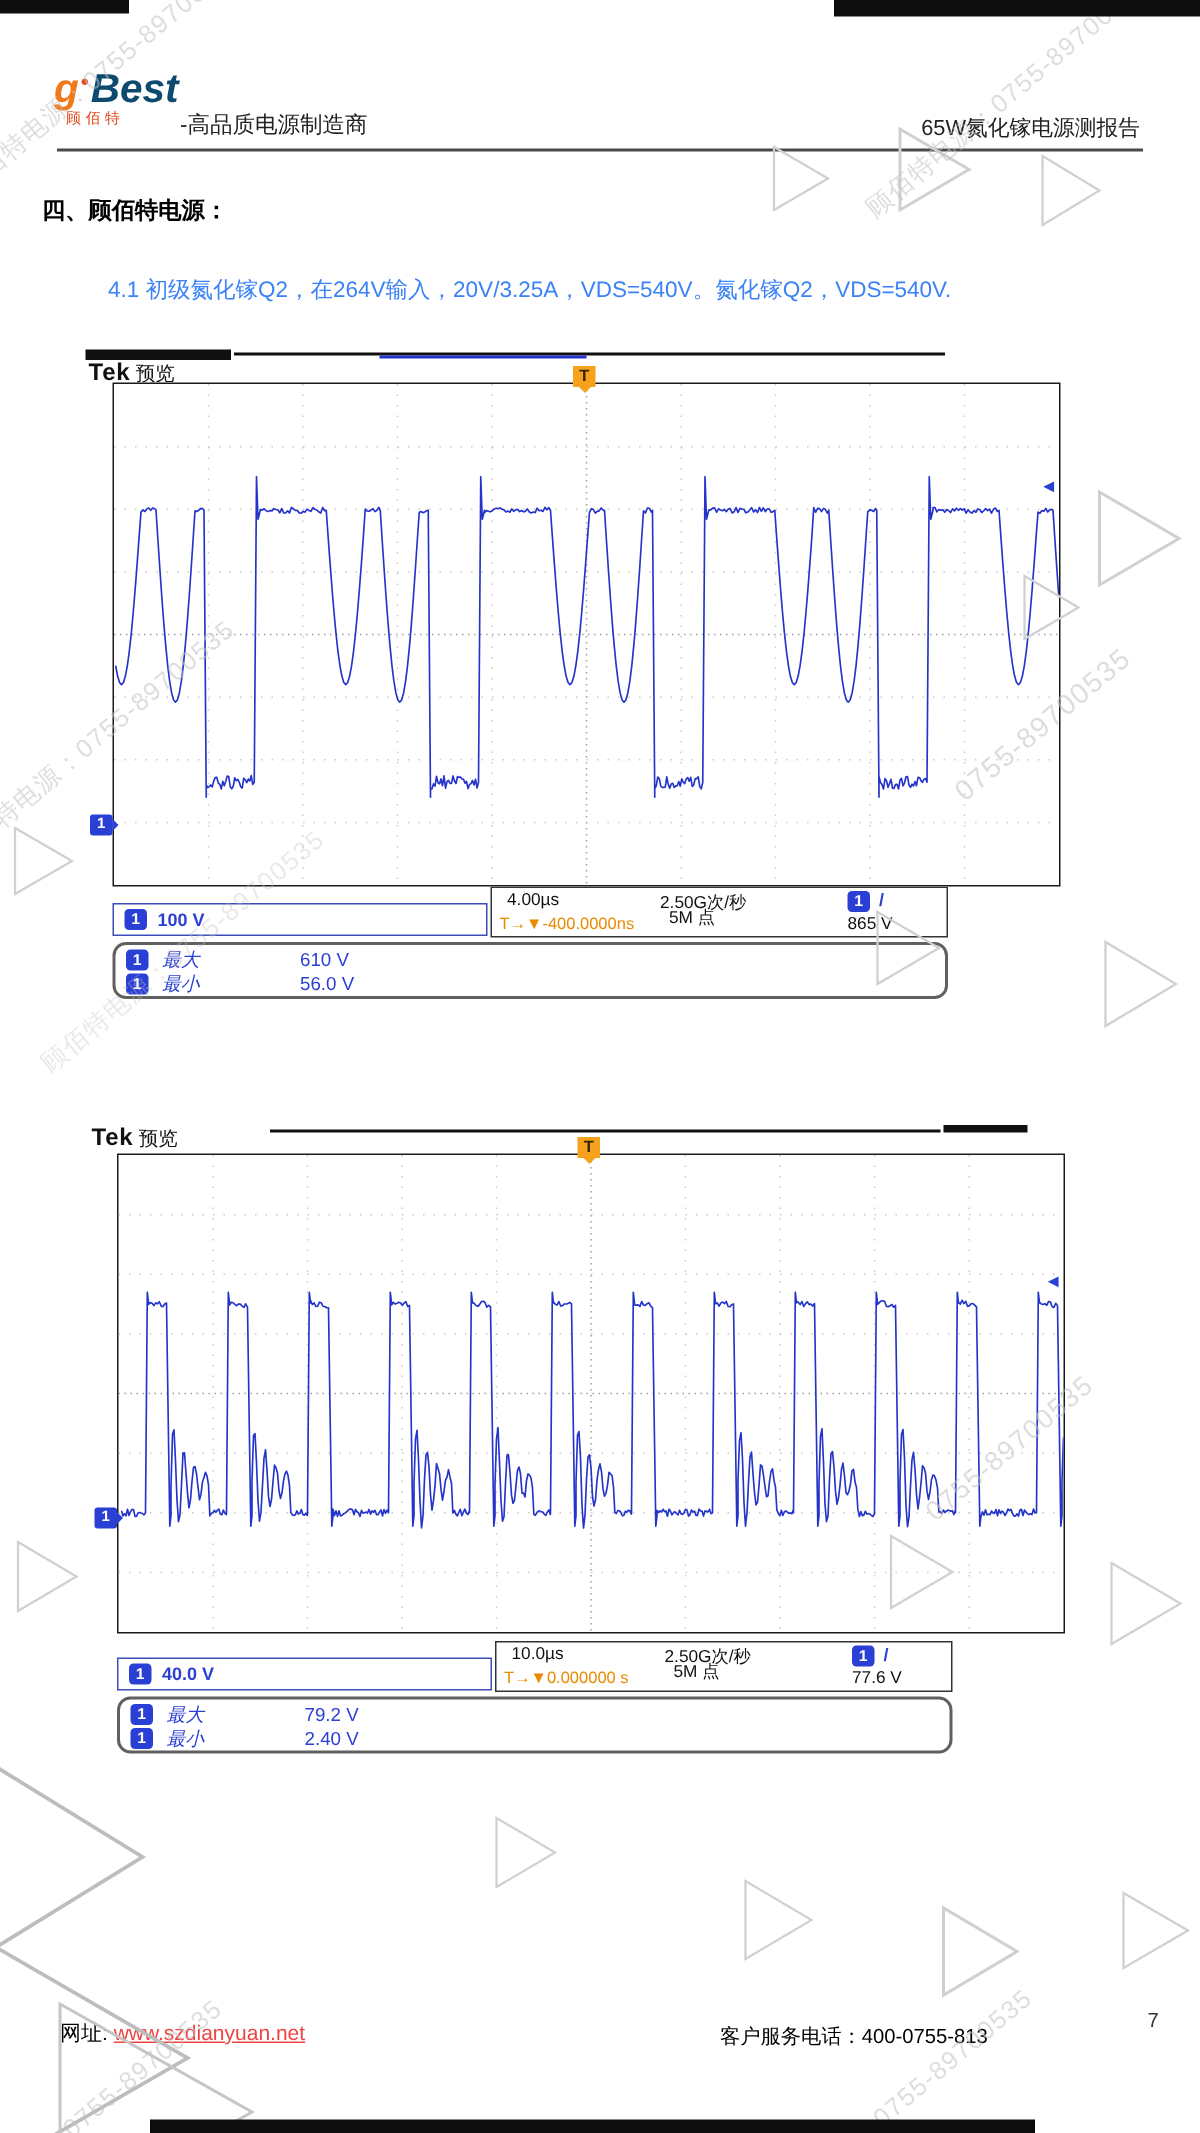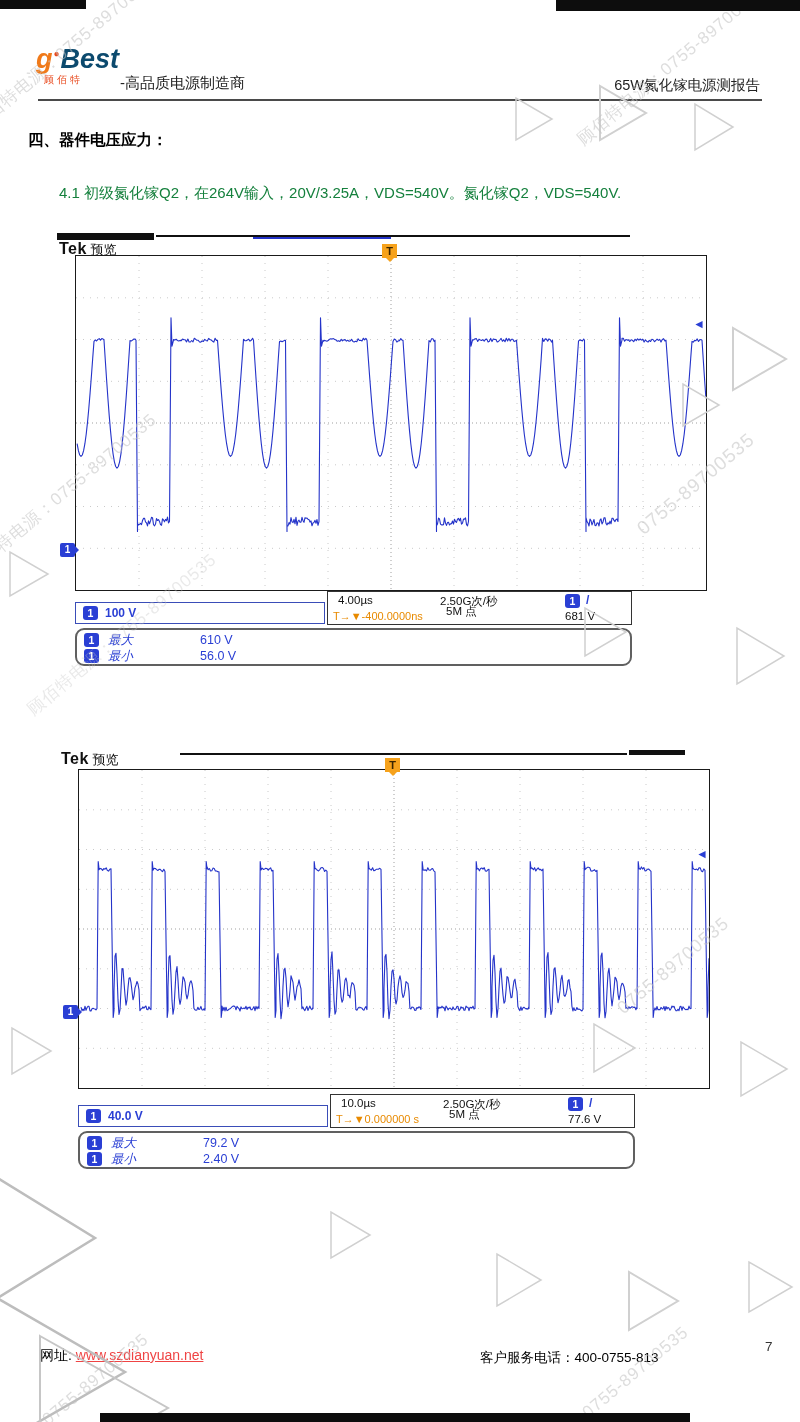--- a/index.html
+++ b/index.html
@@ -17,21 +17,21 @@
   .lgrow{font-style:italic;font-weight:bold;font-size:27px;}
   .lg1{color:#f07a1a;}
   .lgdot{color:#e8491d;font-size:10px;vertical-align:11px;margin:0 1px;font-style:normal;}
   .lg2{color:#0c4a6e;}
   .lgsub{color:#e8491d;font-size:10px;letter-spacing:3px;margin-top:2px;padding-left:8px;}
   .tagline{position:absolute;left:120px;top:74px;font-size:15px;color:#222;}
   .report-title{position:absolute;right:40px;top:76px;font-size:14.5px;color:#222;}
   .header-rule{position:absolute;left:38px;top:99px;width:724px;height:2px;background:#4a4a4a;}
 
   .section-title{position:absolute;left:28px;top:130px;font-size:15.5px;font-weight:bold;color:#000;}
-  .para{position:absolute;left:59px;font-size:15px;color:#15803d;white-space:nowrap;}
+  .para{position:absolute;left:72px;font-size:15px;color:#3b82f6;white-space:nowrap;}
   .p1{top:184px;}
   .p2{top:694px;}
 
   
   .scope{position:absolute;}
   .s0{left:57px;top:228px;width:650px;height:442px;}
   .s1{left:57px;top:742px;width:650px;height:432px;}
   .bz{position:absolute;}
   .s0 .bza{left:0;top:5px;width:97px;height:7px;background:#101010;}
   .s0 .bzb{left:99px;top:7px;width:474px;height:2px;background:#101010;}
@@ -105,21 +105,21 @@
   <div class="logo">
     <div class="lgrow">
       <span class="lg1">g</span><span class="lgdot">●</span><span class="lg2">Best</span>
     </div>
     <div class="lgsub">顾佰特</div>
   </div>
   <div class="tagline">-高品质电源制造商</div>
   <div class="report-title">65W氮化镓电源测报告</div>
   <div class="header-rule"></div>
 
-  <div class="section-title">四、器件电压应力：</div>
+  <div class="section-title">四、顾佰特电源：</div>
   <div class="para p1">4.1 初级氮化镓Q2，在264V输入，20V/3.25A，VDS=540V。氮化镓Q2，VDS=540V.</div>
 
   <div class="scope s0">
     <div class="bz bza"></div>
     <div class="bz bzb"></div>
     <div class="bz bzc"></div>
     <div class="tek">
       <b>Tek</b>
       <span>预览</span>
     </div>
@@ -152,21 +152,21 @@
         <span class="badge">1</span>
         <span class="chscale">100 V</span>
       </div>
       <div class="acq">
         <span class="a tb">4.00µs</span>
         <span class="a sr">2.50G次/秒</span>
         <span class="a bdg badge">1</span>
         <span class="a slope">/</span>
         <span class="a trd">T→▼-400.0000ns</span>
         <span class="a rec">5M 点</span>
-        <span class="a lvl">681 V</span>
+        <span class="a lvl">865 V</span>
       </div>
     </div>
     <div class="meas">
       <div class="mrow">
         <span class="badge">1</span>
         <span class="mlabel">最大</span>
         <span class="mval">610 V</span>
       </div>
       <div class="mrow">
         <span class="badge">1</span>

